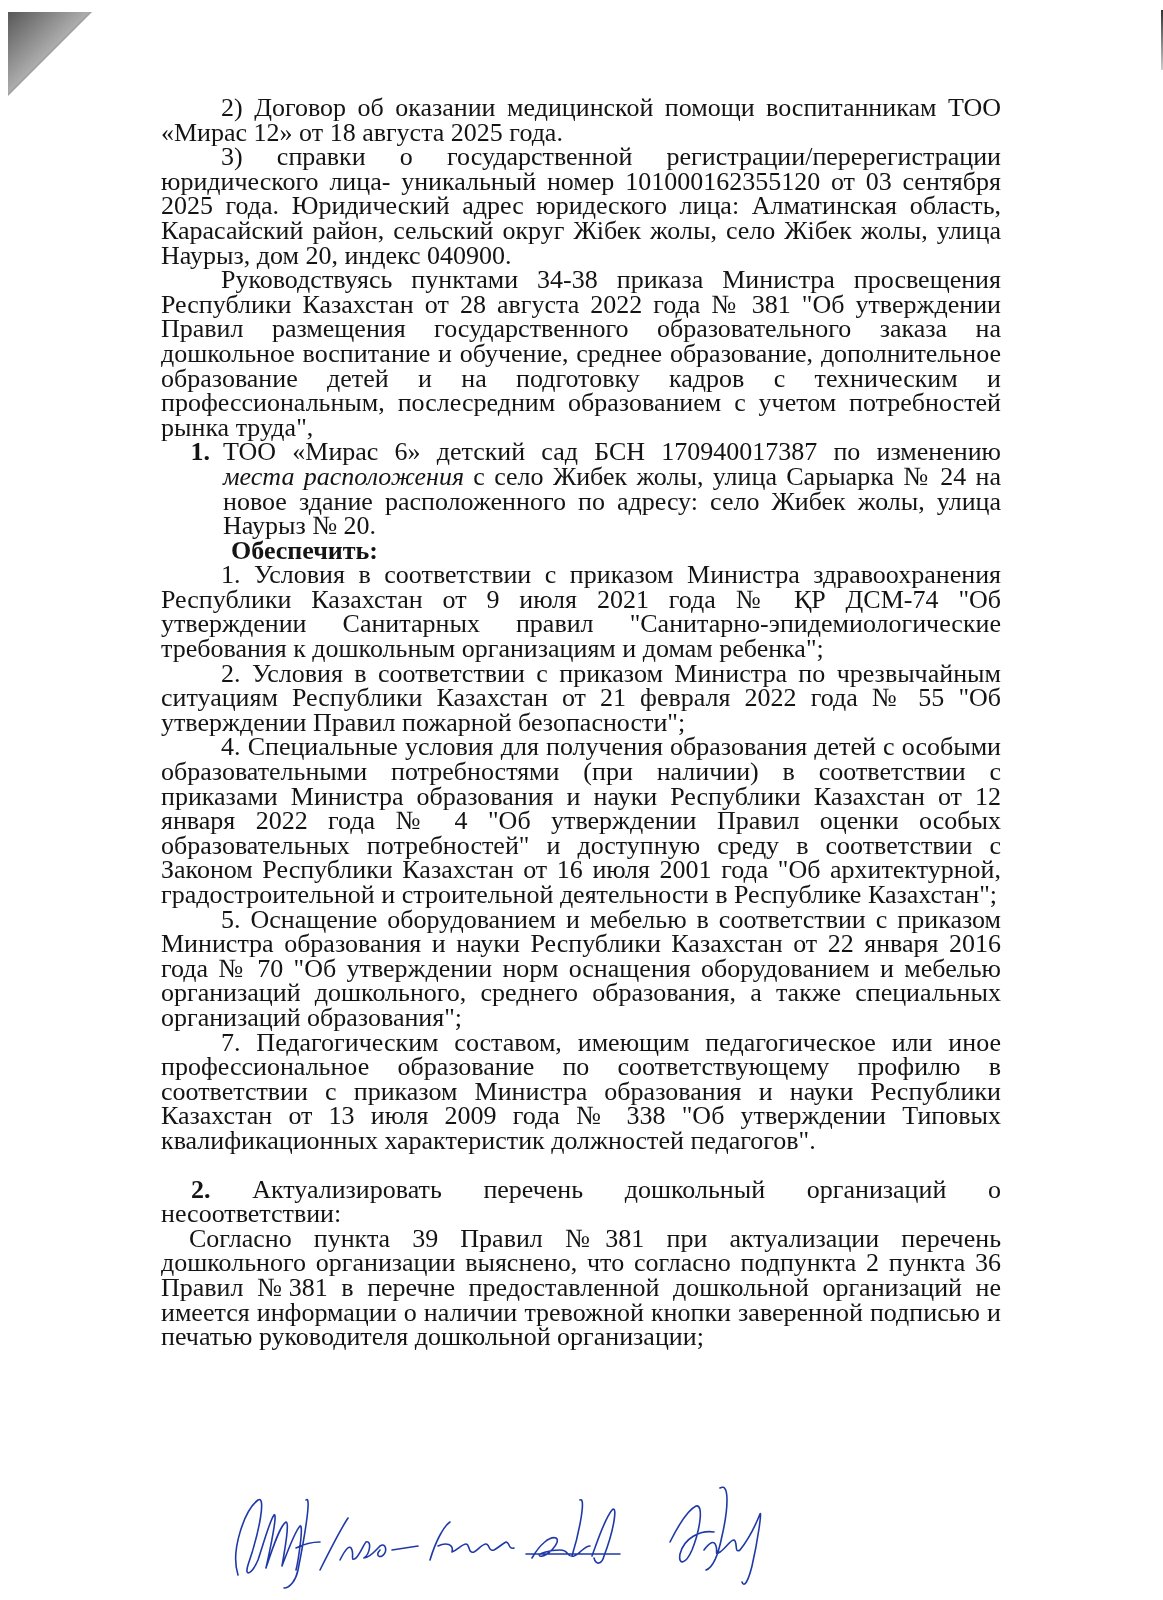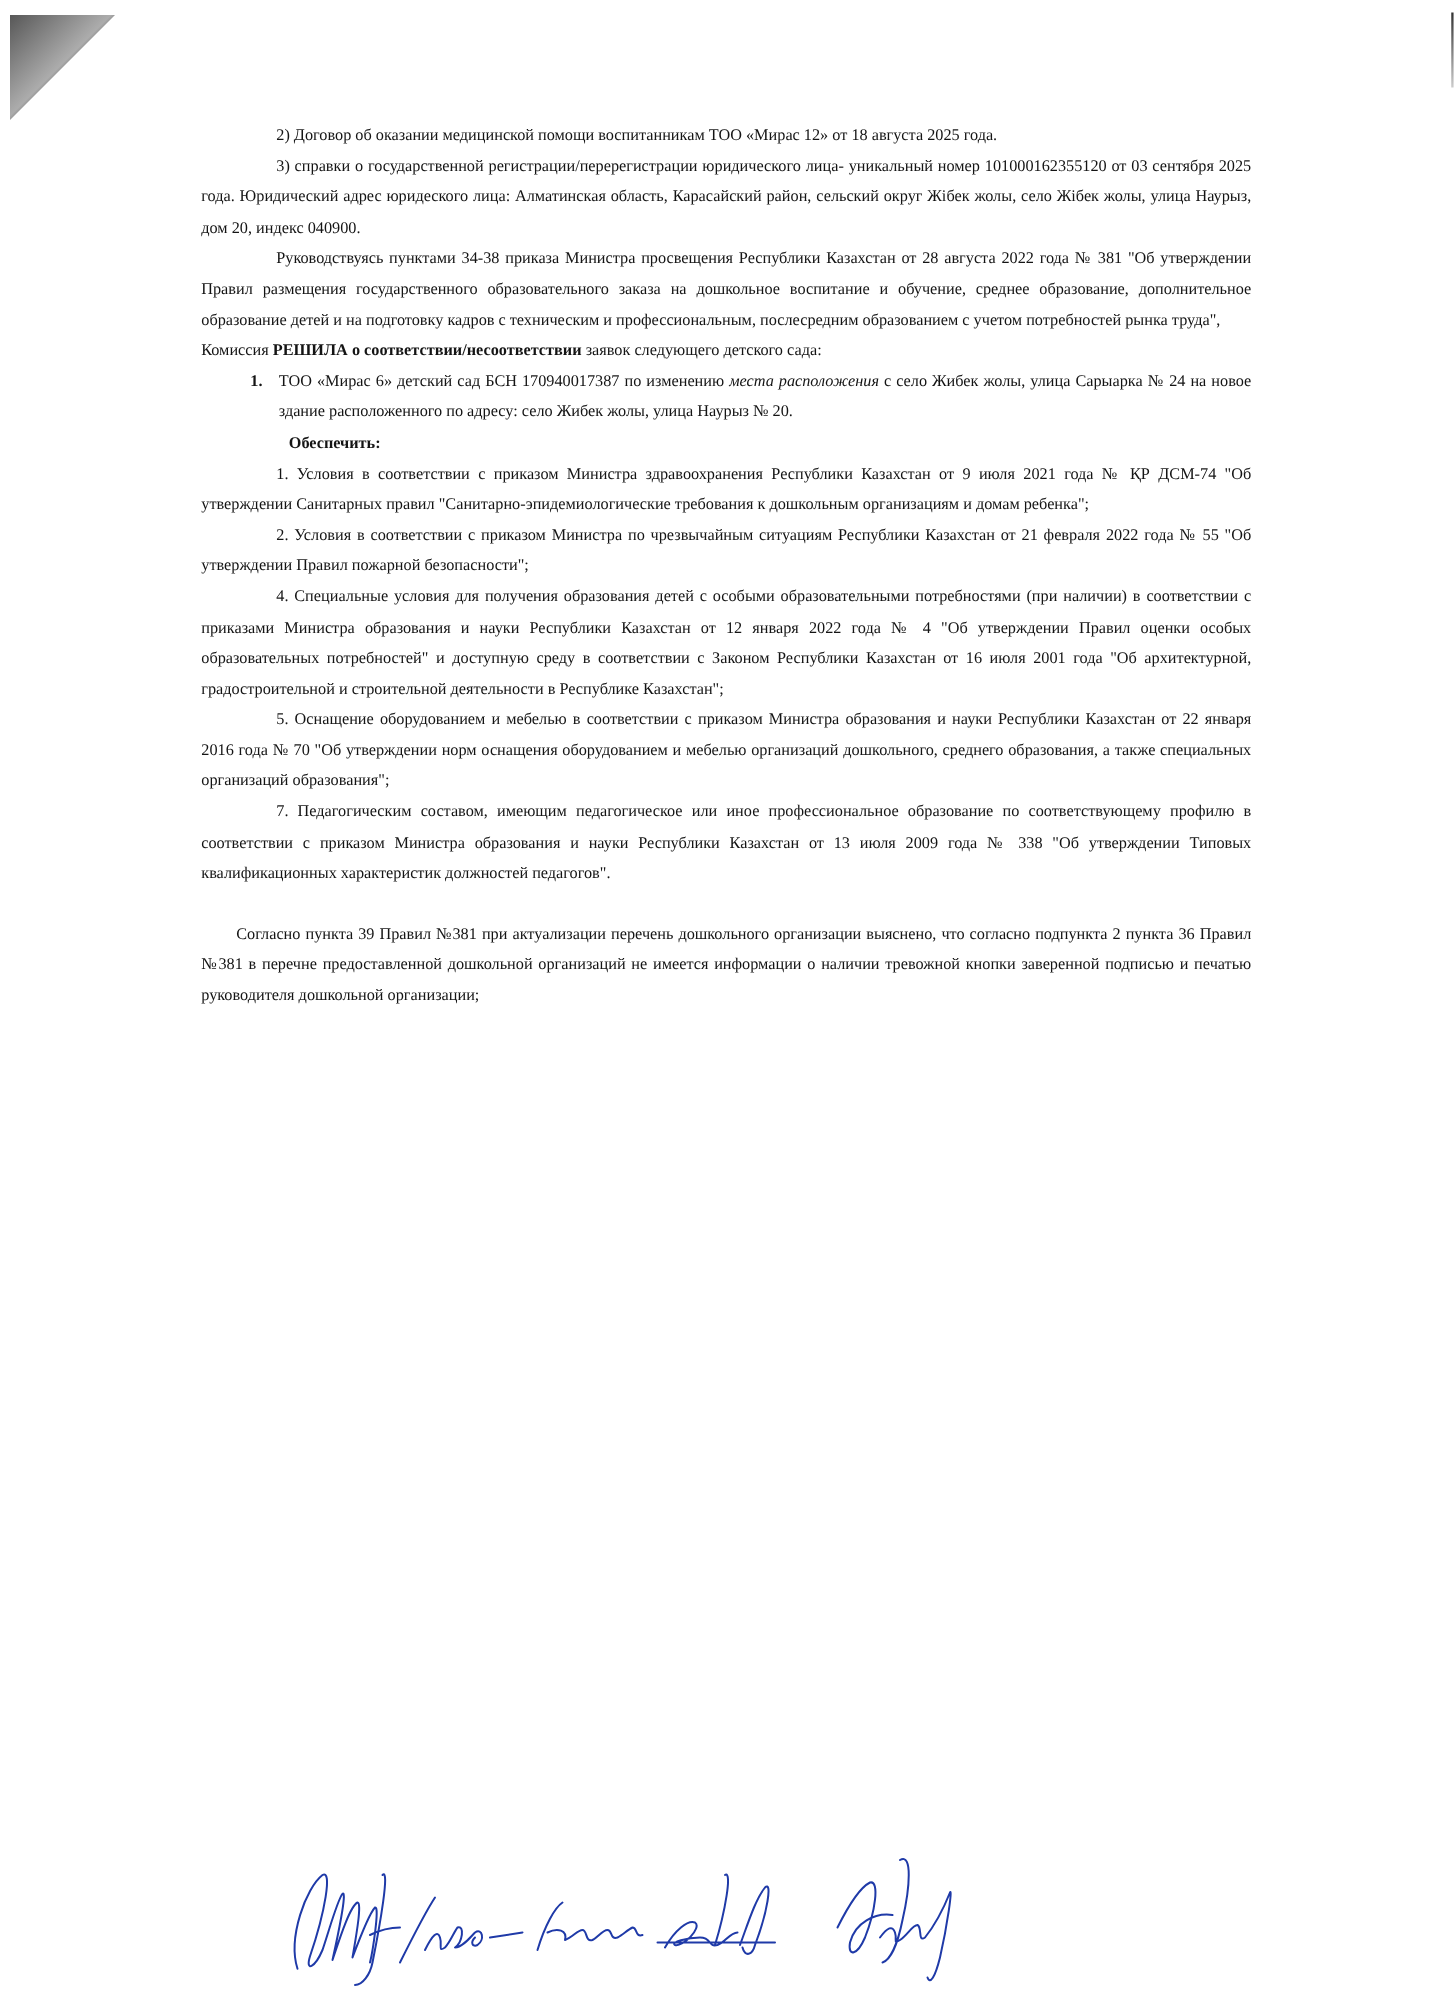--- a/index.html
+++ b/index.html
@@ -17,21 +17,21 @@
   .fold-shade {
     position: absolute; left: 8px; top: 12px; width: 84px; height: 84px;
     background: linear-gradient(135deg, rgba(80,80,80,0.9) 0%, rgba(200,200,200,0.4) 48%, rgba(255,255,255,0) 50%);
   }
   .edge-right {
     position: absolute; right: 0px; top: 10px; width: 2px; height: 60px;
     background: linear-gradient(#333, #ccc);
   }
   .page {
     position: absolute; left: 161px; top: 96px; width: 840px;
-    font-size: 13px; line-height: 24.6px;
+    font-size: 26px; line-height: 24.6px;
     text-align: justify;
   }
   .p { margin: 0; }
   .ind { text-indent: 60px; }
   .gap { height: 24px; }
   .numlist { margin: 0; padding: 0; list-style: none; }
   .numitem { display: flex; }
   .numitem .num { width: 62px; flex: 0 0 62px; text-align: right; padding-right: 13px; box-sizing: border-box; font-weight: bold; }
   .numitem .body { flex: 1; }
   .subhead { margin: 0; padding-left: 70px; font-weight: bold; }
@@ -47,41 +47,41 @@
 <body>
 
 <div class="fold"></div>
 <div class="fold-shade"></div>
 <div class="edge-right"></div>
 
 <div class="page">
   <p class="p ind">2)  Договор об оказании медицинской помощи воспитанникам ТОО «Мирас 12» от 18 августа 2025 года.</p>
   <p class="p ind">3) справки о государственной регистрации/перерегистрации юридического лица- уникальный номер 101000162355120 от 03 сентября 2025 года. Юридический адрес юридеского лица: Алматинская область, Карасайский район, сельский округ Жібек жолы, село Жібек жолы, улица Наурыз, дом 20, индекс 040900.</p>
   <p class="p ind">Руководствуясь пунктами 34-38 приказа Министра просвещения Республики Казахстан от 28 августа 2022 года № 381 "Об утверждении Правил размещения государственного образовательного заказа на дошкольное воспитание и обучение, среднее образование, дополнительное образование детей и на подготовку кадров с техническим и профессиональным, послесредним образованием с учетом потребностей рынка труда",</p>
-  <p class="p"><span>Комиссия </span><b>РЕШИЛА о соответствии/несоответствии</b><span> заявок следующего детского сада:</span></p>
 
   <div class="numlist">
     <div class="numitem">
       <span class="num">1.</span>
       <span class="body"><span>ТОО «Мирас 6» детский сад БСН 170940017387 по изменению  </span><i>места расположения</i><span> с  село Жибек жолы, улица Сарыарка № 24 на новое здание расположенного по адресу: село Жибек жолы, улица Наурыз № 20.</span></span>
     </div>
   </div>
 
   <p class="subhead">Обеспечить:</p>
 
   <div>
     <p class="p ind">1. Условия в соответствии с приказом Министра здравоохранения Республики Казахстан от 9 июля 2021 года № ҚР ДСМ-74 "Об утверждении Санитарных правил "Санитарно-эпидемиологические требования к дошкольным организациям и домам ребенка";</p>
     <p class="p ind">2. Условия в соответствии с приказом Министра по чрезвычайным ситуациям Республики Казахстан от 21 февраля 2022 года № 55 "Об утверждении Правил пожарной безопасности";</p>
     <p class="p ind">4. Специальные условия для получения образования детей с особыми образовательными потребностями (при наличии) в соответствии с приказами Министра образования и науки Республики Казахстан от 12 января 2022 года № 4 "Об утверждении Правил оценки особых образовательных потребностей" и доступную среду в соответствии с Законом Республики Казахстан от 16 июля 2001 года "Об архитектурной, градостроительной и строительной деятельности в Республике Казахстан";</p>
     <p class="p ind">5. Оснащение оборудованием и мебелью в соответствии с приказом Министра образования и науки Республики Казахстан от 22 января 2016 года № 70 "Об утверждении норм оснащения оборудованием и мебелью организаций дошкольного, среднего образования, а также специальных организаций образования";</p>
     <p class="p ind">7. Педагогическим составом, имеющим педагогическое или иное профессиональное образование по соответствующему профилю в соответствии с приказом Министра образования и науки Республики Казахстан от 13 июля 2009 года № 338 "Об утверждении Типовых квалификационных характеристик должностей педагогов".</p>
   </div>
 
   <div class="gap"></div>
 
+  <p class="section2"><span class="b">2.</span><span> Актуализировать перечень дошкольный организаций о несоответствии:</span></p>
   <p class="section2-text">Согласно пункта 39 Правил №381 при актуализации перечень дошкольного организации выяснено, что согласно подпункта 2 пункта 36 Правил №381 в перечне предоставленной дошкольной организаций не имеется информации о наличии тревожной кнопки заверенной подписью и печатью руководителя дошкольной организации;</p>
 </div>
 
 <div class="signatures">
   <svg viewBox="0 0 820 130" fill="none" stroke="#1f3aa8" stroke-width="1.6" stroke-linecap="round" stroke-linejoin="round">
 
     <path d="M38 105 C30 80 45 40 58 30 C66 25 60 60 48 95 C44 108 52 104 58 90 C64 72 70 50 74 45 C78 42 70 80 66 98 C72 80 80 55 86 52 C90 52 84 84 82 96 C88 80 96 60 100 56 C104 54 98 92 96 100 M106 30 C112 24 104 70 98 100 C96 110 90 118 84 118 M96 78 C104 74 112 72 120 72"></path>
 
     <path d="M120 100 C130 80 140 60 148 48 M140 90 C146 78 150 74 152 80 C154 86 150 92 156 88 C160 84 164 74 166 72 C172 70 170 84 164 88 C170 88 176 80 180 76 C186 72 188 82 182 86 C178 88 176 84 180 80"></path>
     <path d="M192 80 L218 76"></path>

